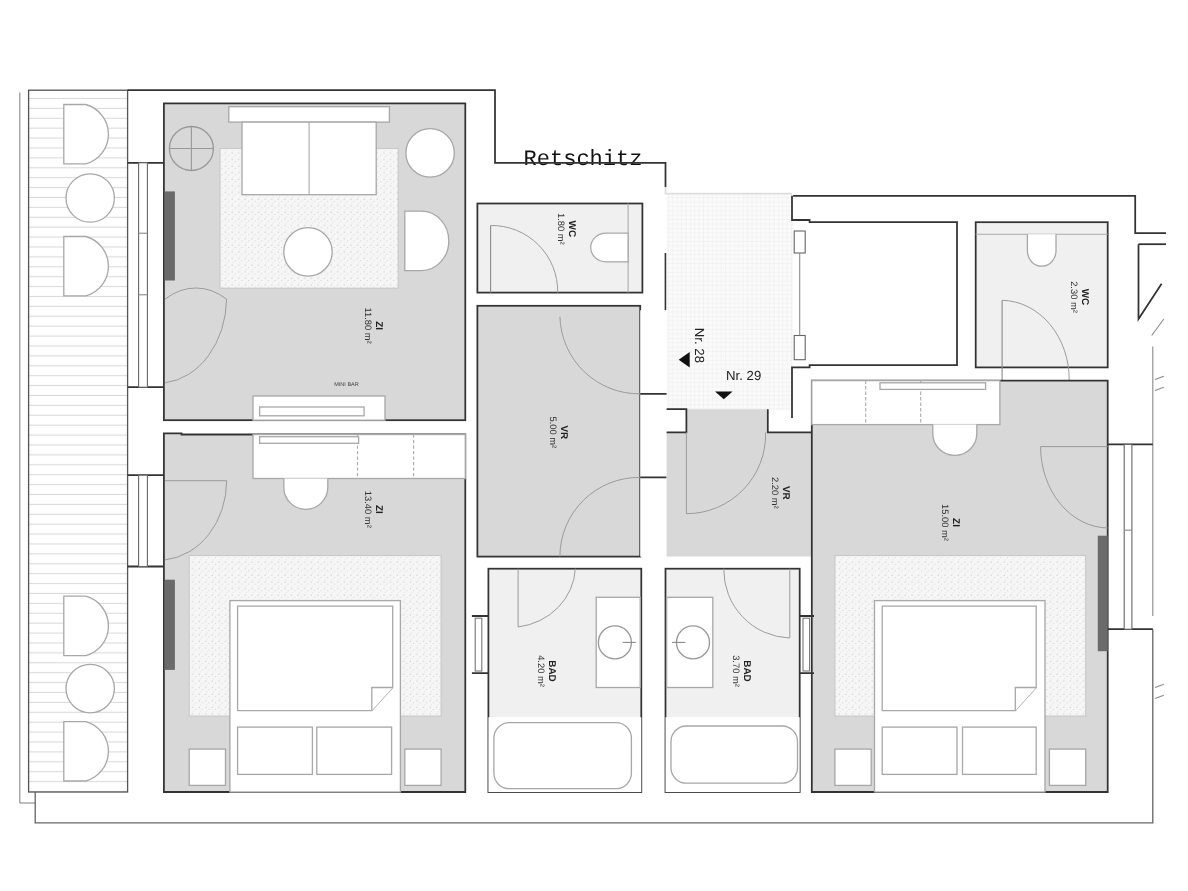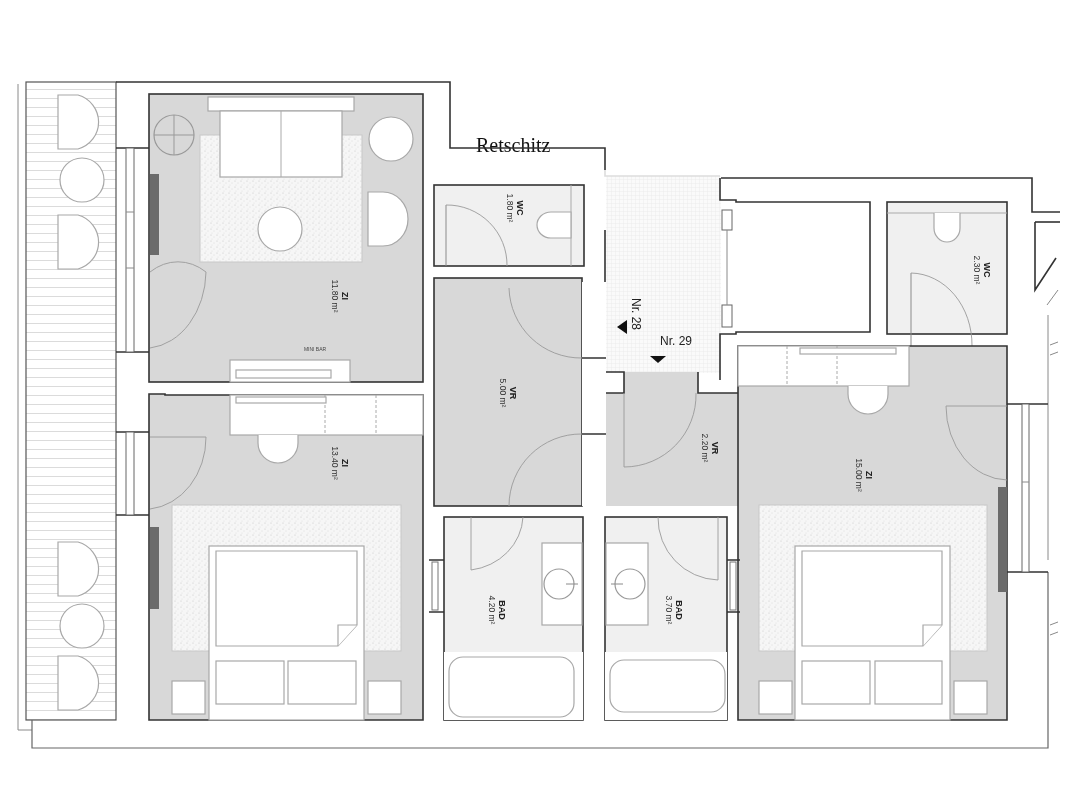--- a/index.html
+++ b/index.html
@@ -9,21 +9,21 @@
   .thin { fill:none; stroke:#8a8a8a; stroke-width:1; }
   .light { fill:none; stroke:#aaaaaa; stroke-width:1; }
   .arc { fill:none; stroke:#9a9a9a; stroke-width:0.9; }
   .furn { fill:#ffffff; stroke:#a8a8a8; stroke-width:1.2; }
   .room-dark { fill:#d8d8d8; }
   .room-light { fill:#f0f0f0; }
   .rug { fill:url(#dots); stroke:#c8c8c8; stroke-width:1; }
   .hall { fill:url(#grid); }
   .lbl-name { font-family:"Liberation Sans", sans-serif; font-size:9px; font-weight:bold; fill:#222; }
   .lbl-area { font-family:"Liberation Sans", sans-serif; font-size:8.5px; fill:#333; }
-  .title { position:absolute; left:476px; top:134px; font-family:Liberation Serif, serif; font-size:20px; color:#111; }
+  .title { position:absolute; left:476px; top:134px; font-family:Liberation Mono, monospace; font-size:20px; color:#111; }
   .nr { font-family:"Liberation Sans", sans-serif; font-size:12px; fill:#222; }
   .minibar { font-family:"Liberation Sans", sans-serif; font-size:5px; fill:#444; }
 </style>
 </head>
 <body>
 
 <div class="title">Retschitz</div>
 
 <svg width="1080" height="810" viewBox="0 0 1080 810">
   <defs>

